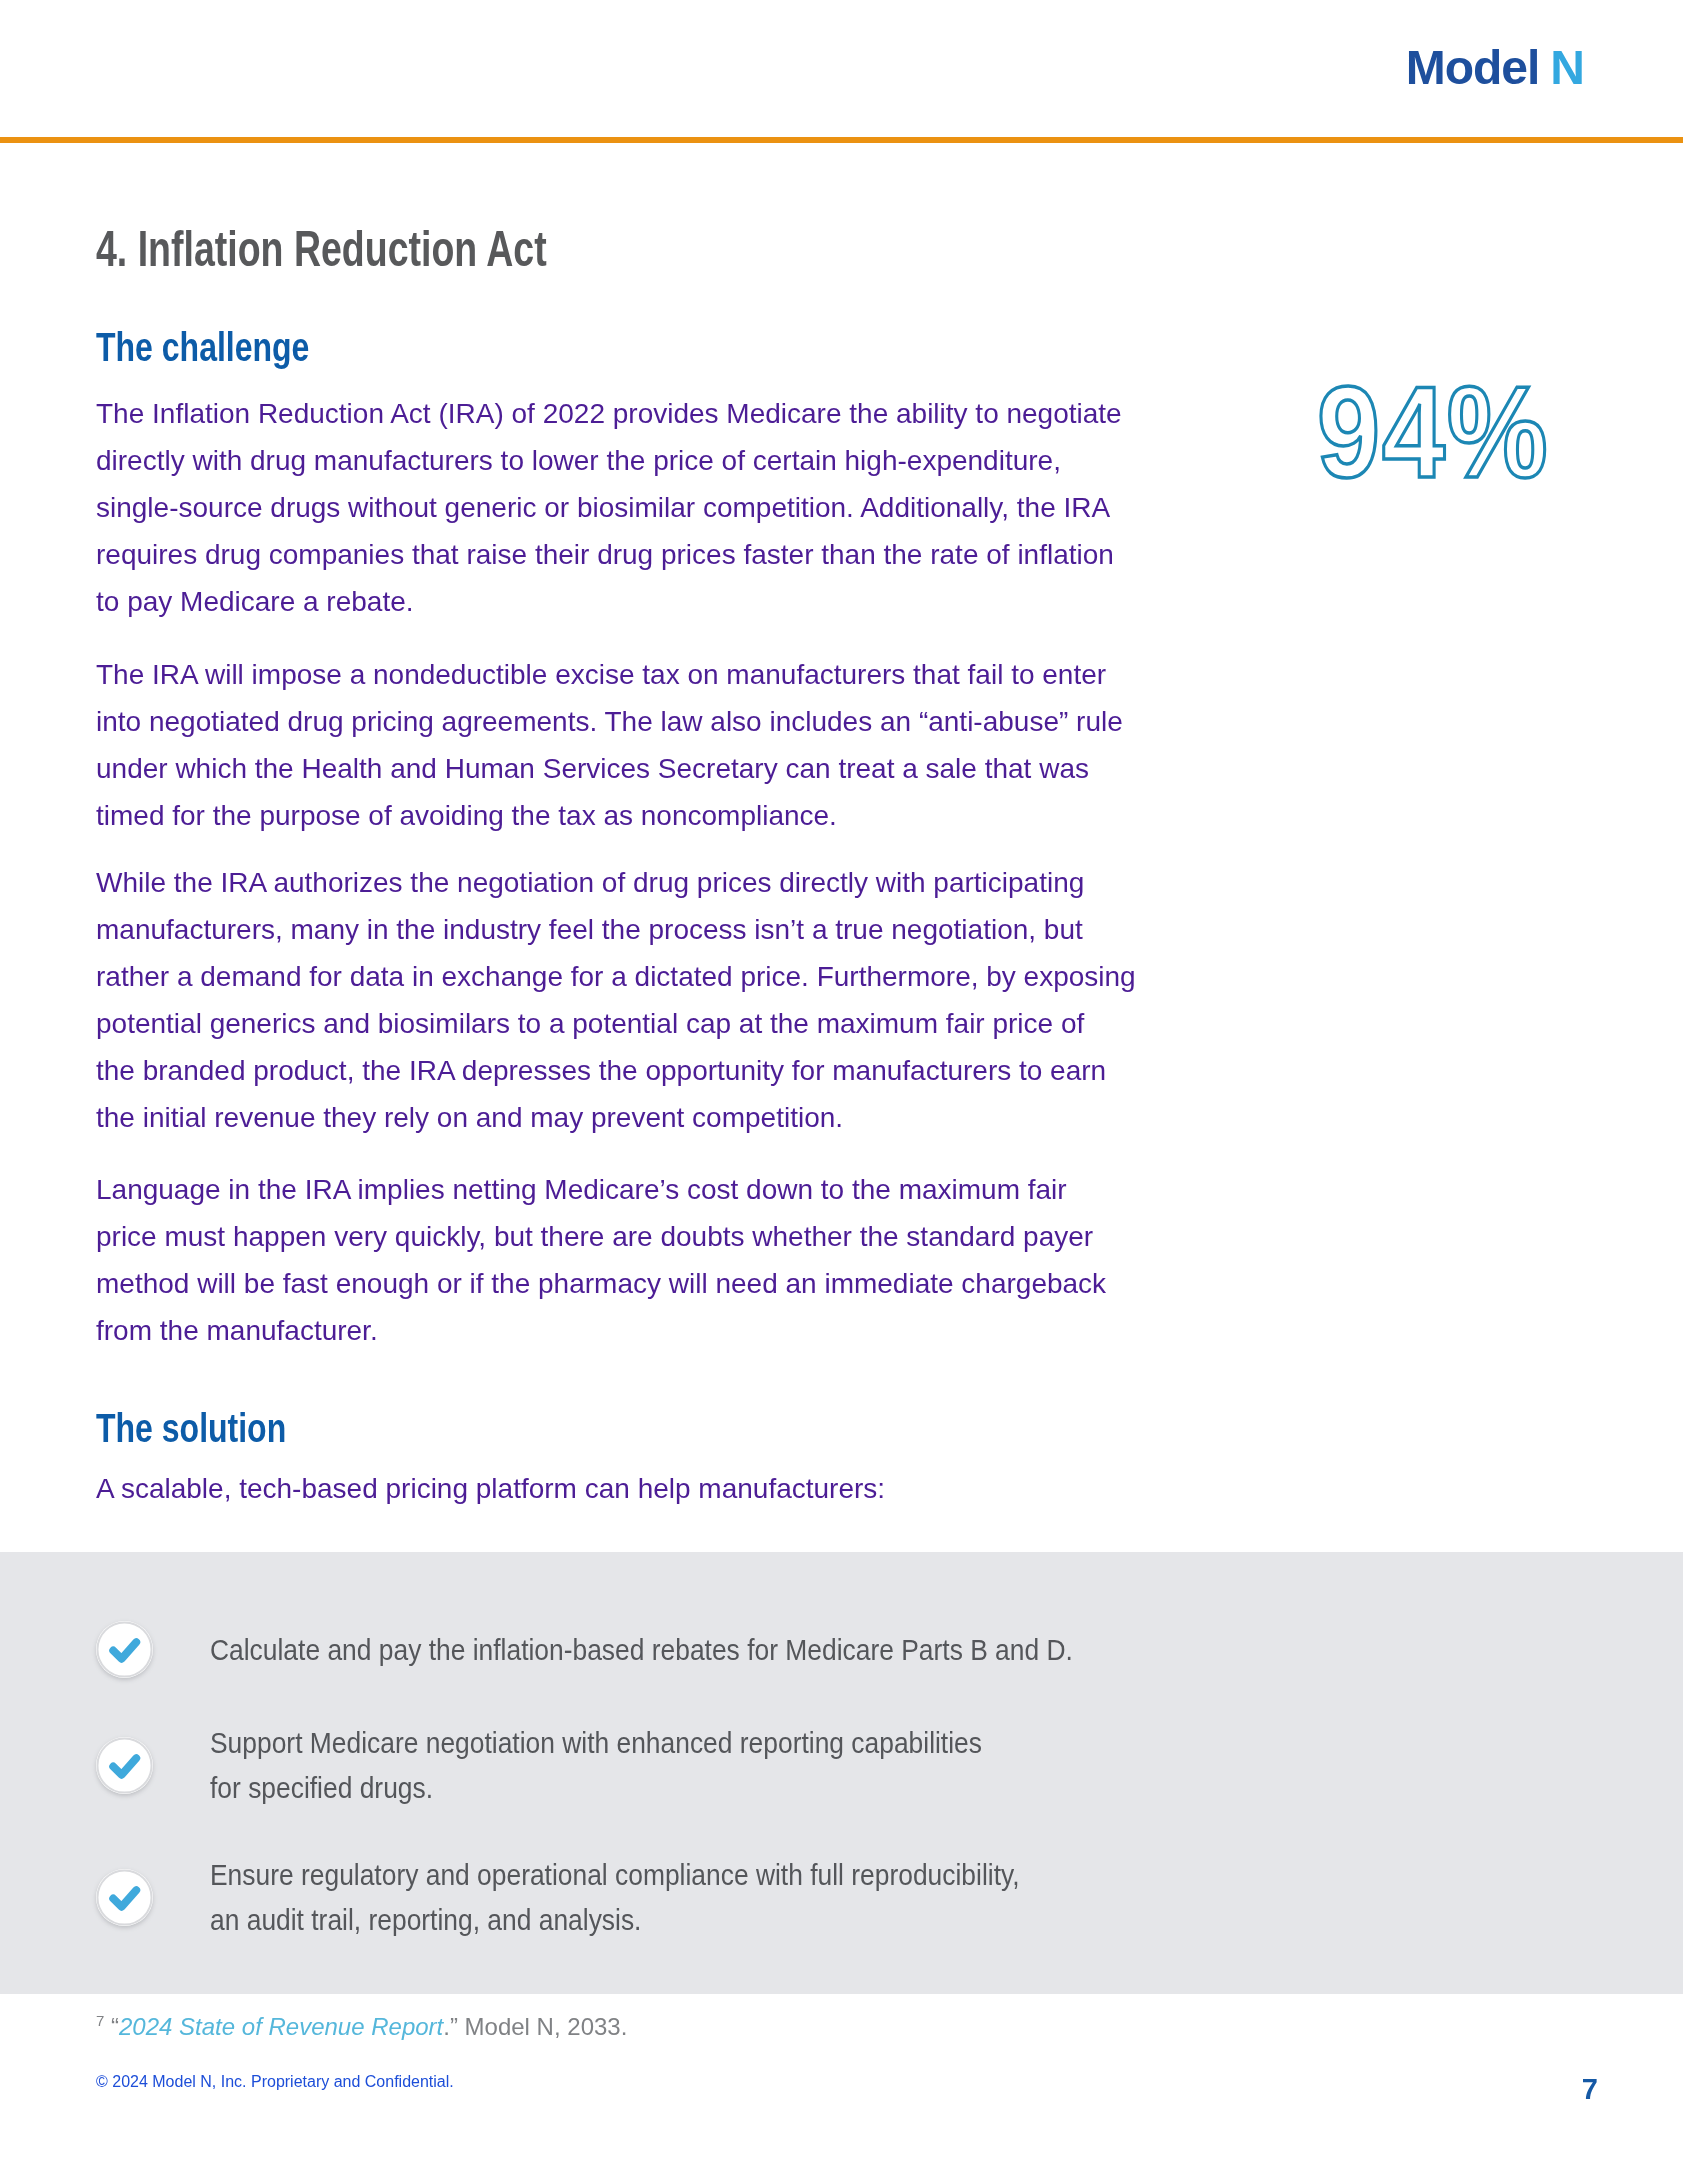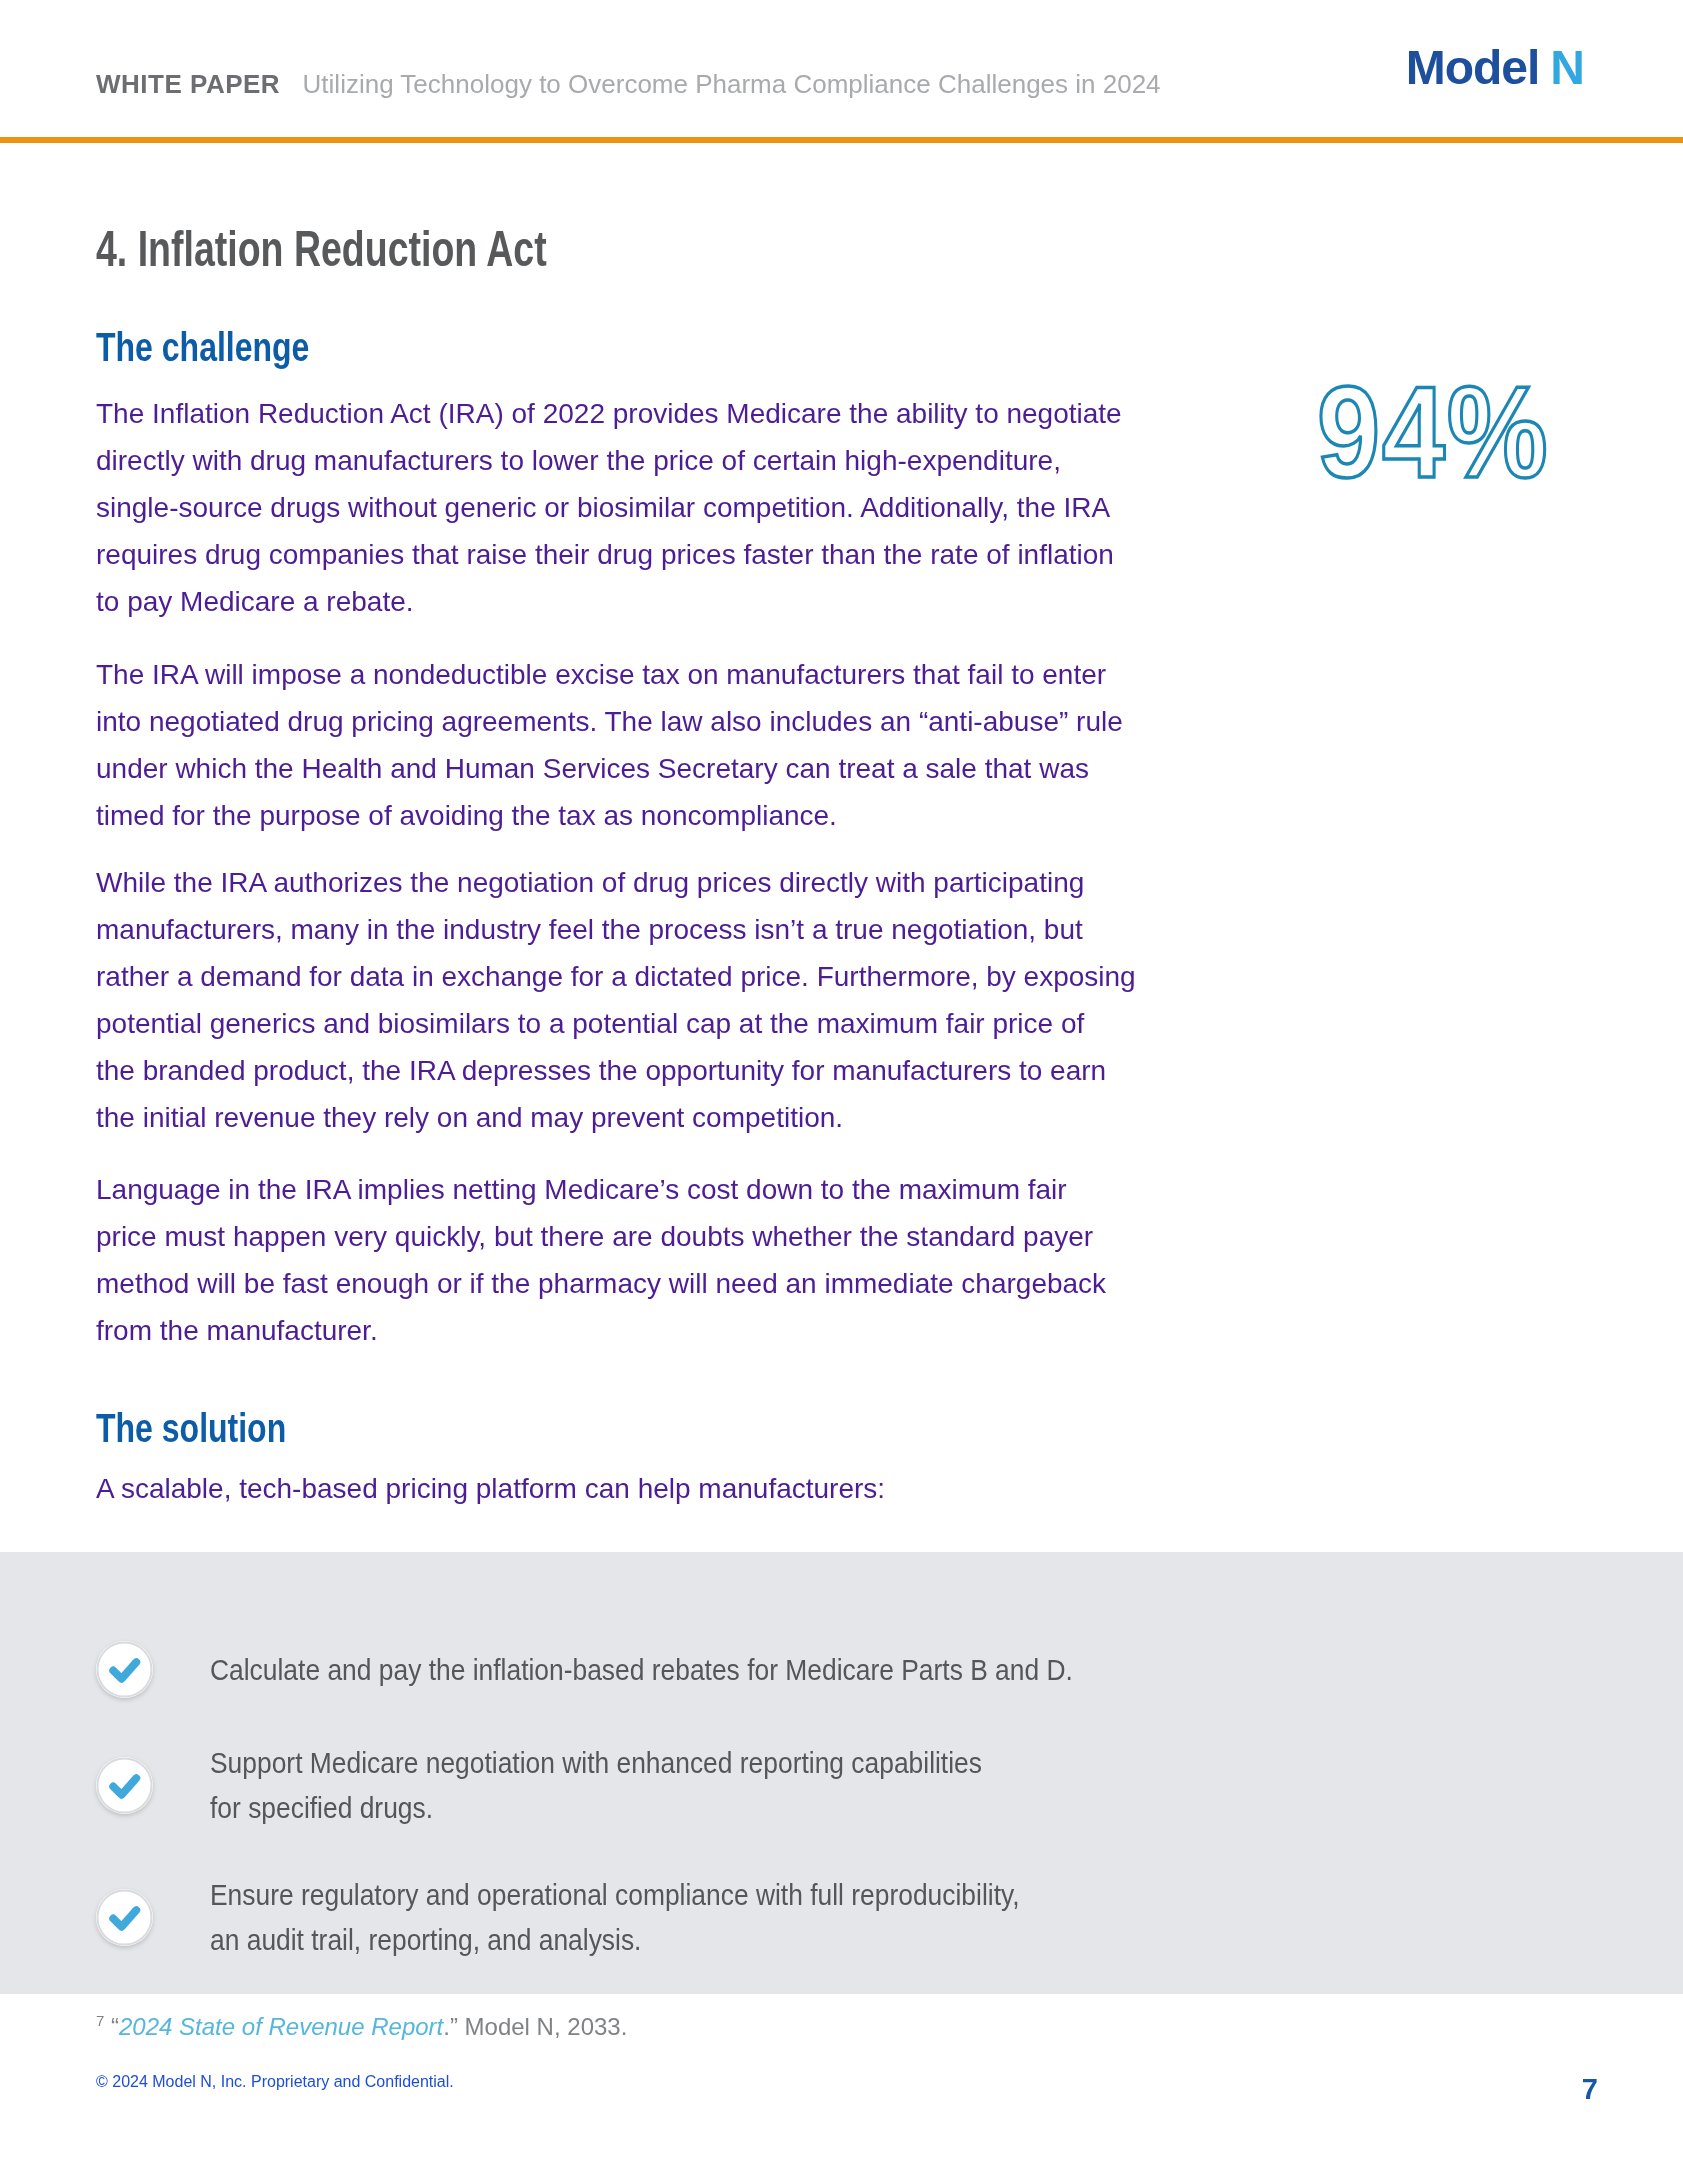--- a/index.html
+++ b/index.html
@@ -48,21 +48,21 @@
   }
   @supports (-webkit-text-stroke: 1px black) {
     .stat { color:#ffffff; -webkit-text-stroke:3.5px #1C87B4; }
   }
   .stat-caption { margin-top:36px; font-size:26px; line-height:36px; color:#7E8083; white-space:pre-line; }
   .stat-caption sup { color:#3FA9DC; font-size:17px; }
 
   
   .solution-box {
     position:absolute; top:1552px; left:0; width:1683px; height:442px;
-    background:#E5E6E9; box-sizing:border-box; padding:89px 0 0 96px;
+    background:#E5E6E9; box-sizing:border-box; padding:69px 0 0 96px;
   }
   .check-item { display:flex; align-items:center; margin-bottom:42px; }
   .check-badge {
     width:57px; height:57px; flex:none; margin-right:57px; border-radius:50%;
     background:#ffffff; box-shadow:0 2px 4px rgba(120,122,130,0.35);
   }
   .check-badge svg { display:block; width:57px; height:57px; }
   .check-text {
     font-size:30px; line-height:45px; color:#54565A; white-space:pre-line;
     transform:scaleX(0.88); transform-origin:left center; width:1188px;
@@ -77,24 +77,20 @@
     display:flex; justify-content:space-between; align-items:flex-start;
   }
   .copyright { font-size:16px; color:#1d4ed8; }
   .pagenum   { font-size:29px; font-weight:bold; color:#1559A5; }
 </style>
 </head>
 <body>
 
 <div class="page">
 
-  <div class="header-left">
-    <span class="hl-label">WHITE PAPER</span>
-    <span class="hl-title">Utilizing Technology to Overcome Pharma Compliance Challenges in 2024</span>
-  </div>
   <div class="logo">
     <span class="logo-model">Model</span><span class="logo-n">N</span>
   </div>
   <div class="rule"></div>
 
   <h1 class="section-title">4. Inflation Reduction Act</h1>
 
   <h2 id="challenge-heading" class="sub-heading">The challenge</h2>
   <p id="para-0" class="para">The Inflation Reduction Act (IRA) of 2022 provides Medicare the ability to negotiate
 directly with drug manufacturers to lower the price of certain high-expenditure,

